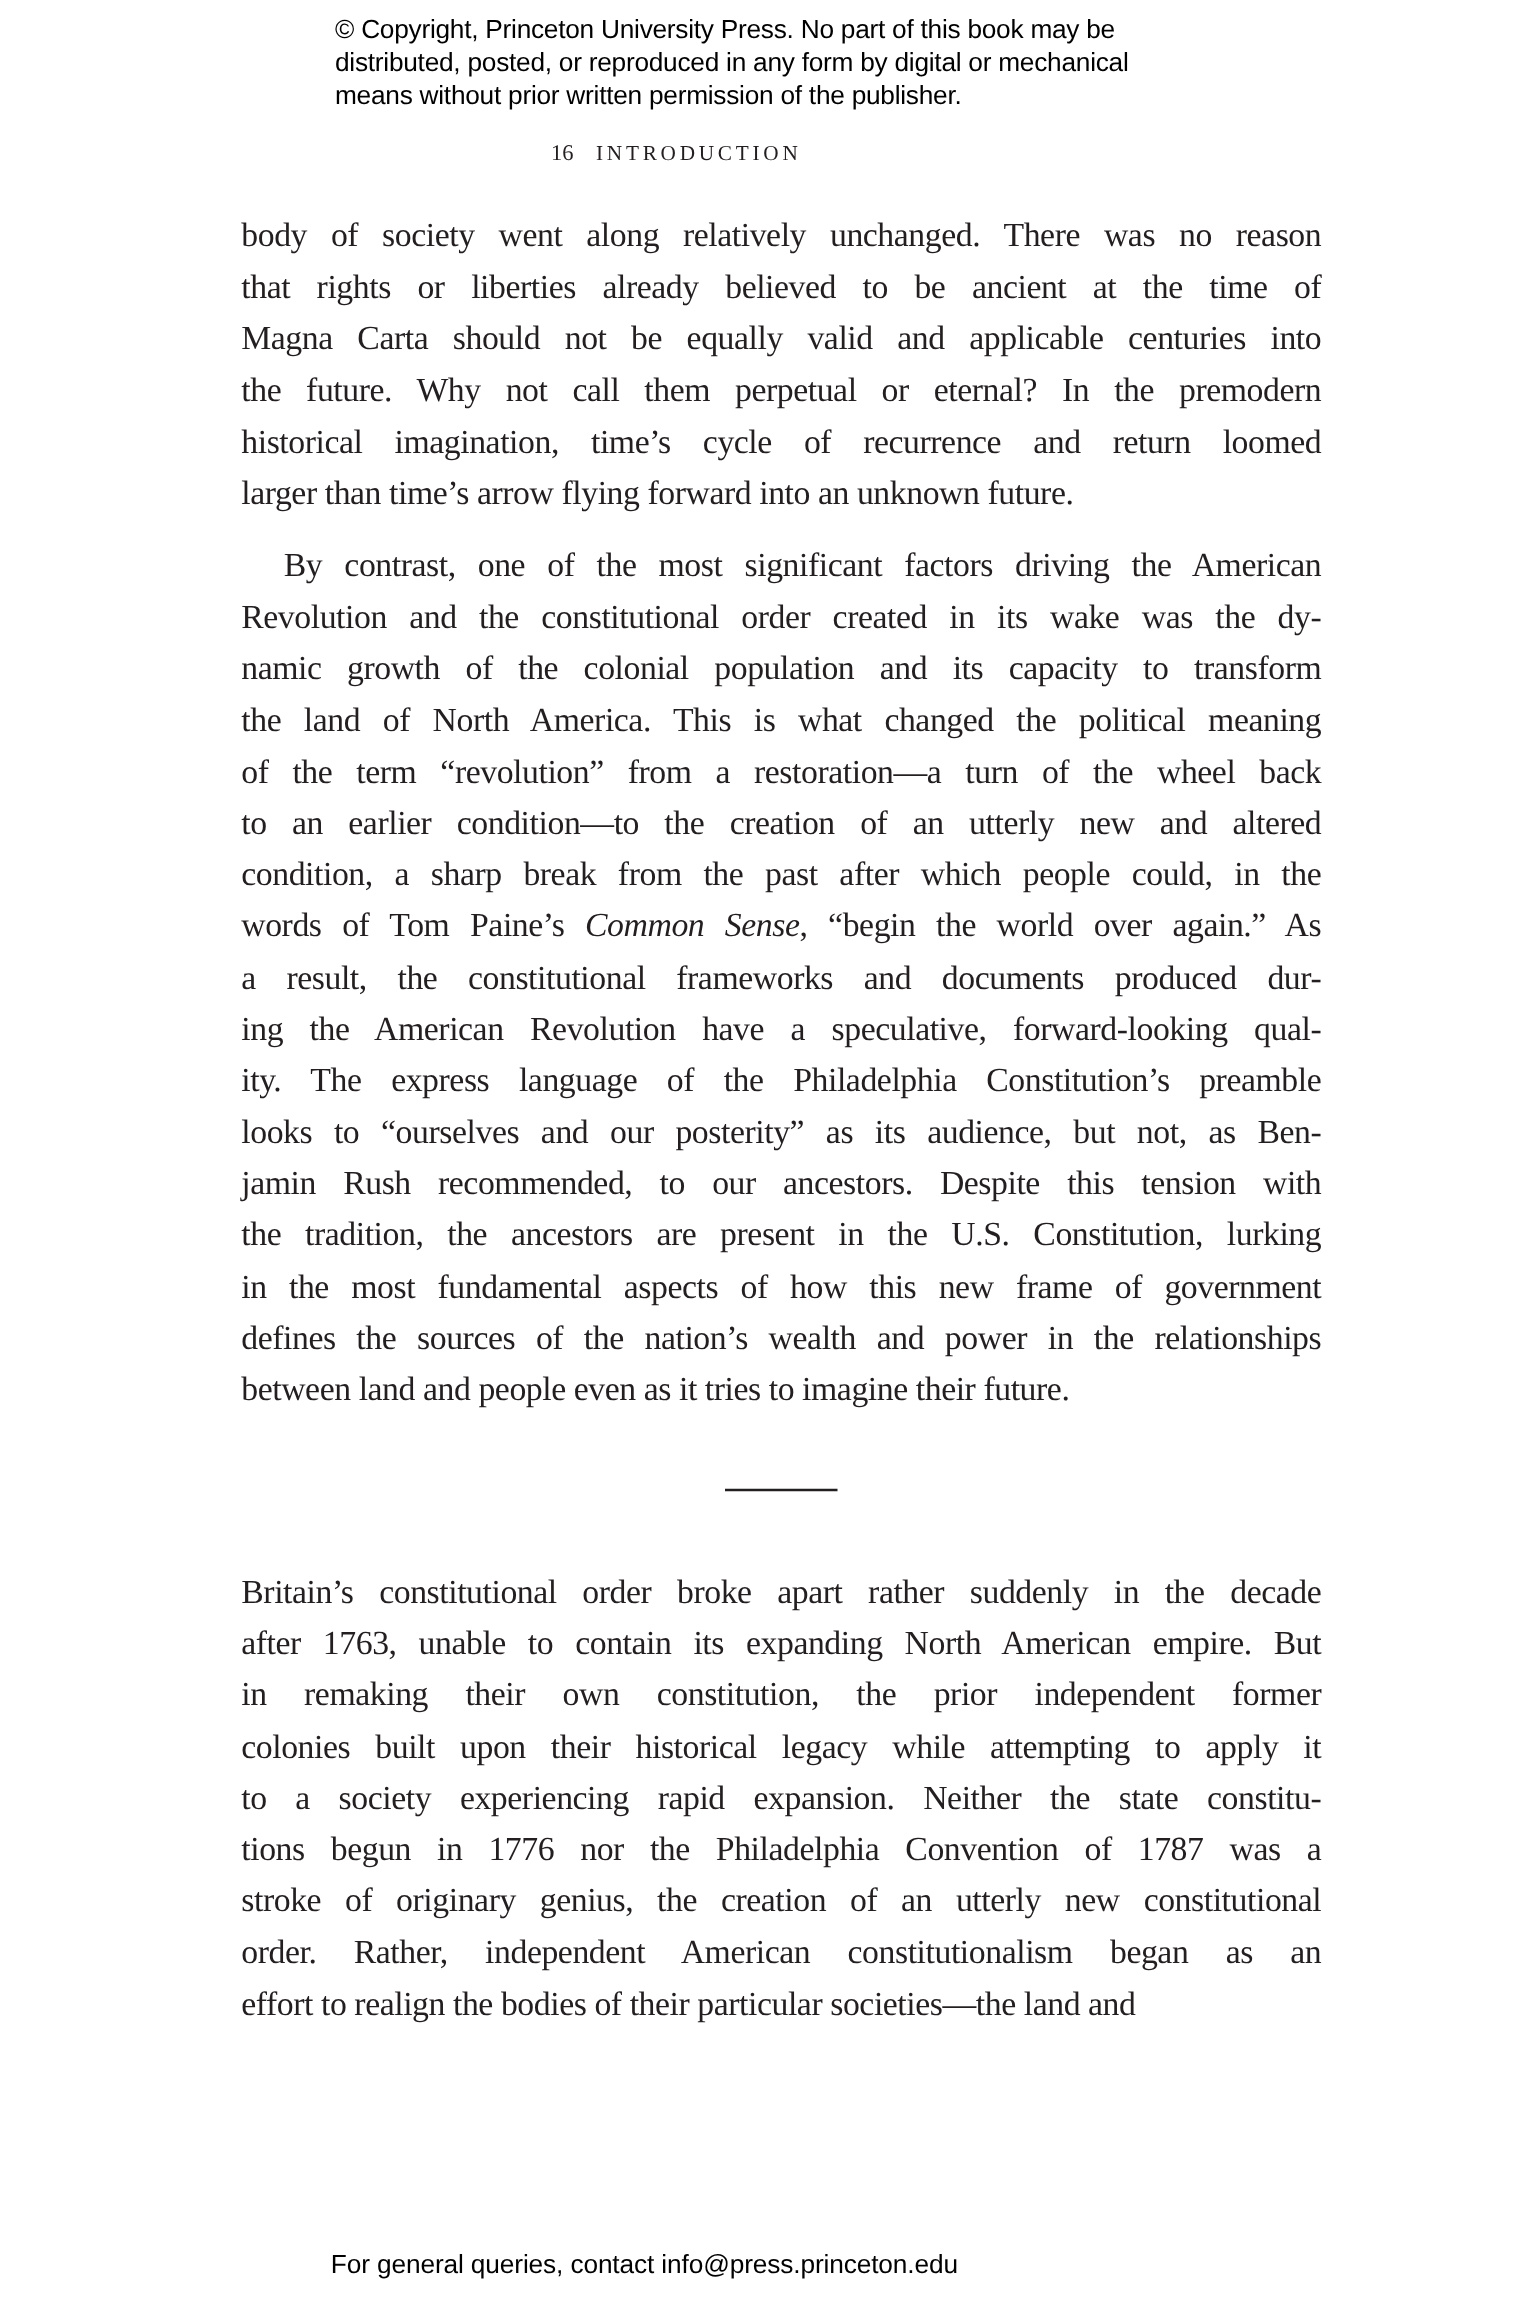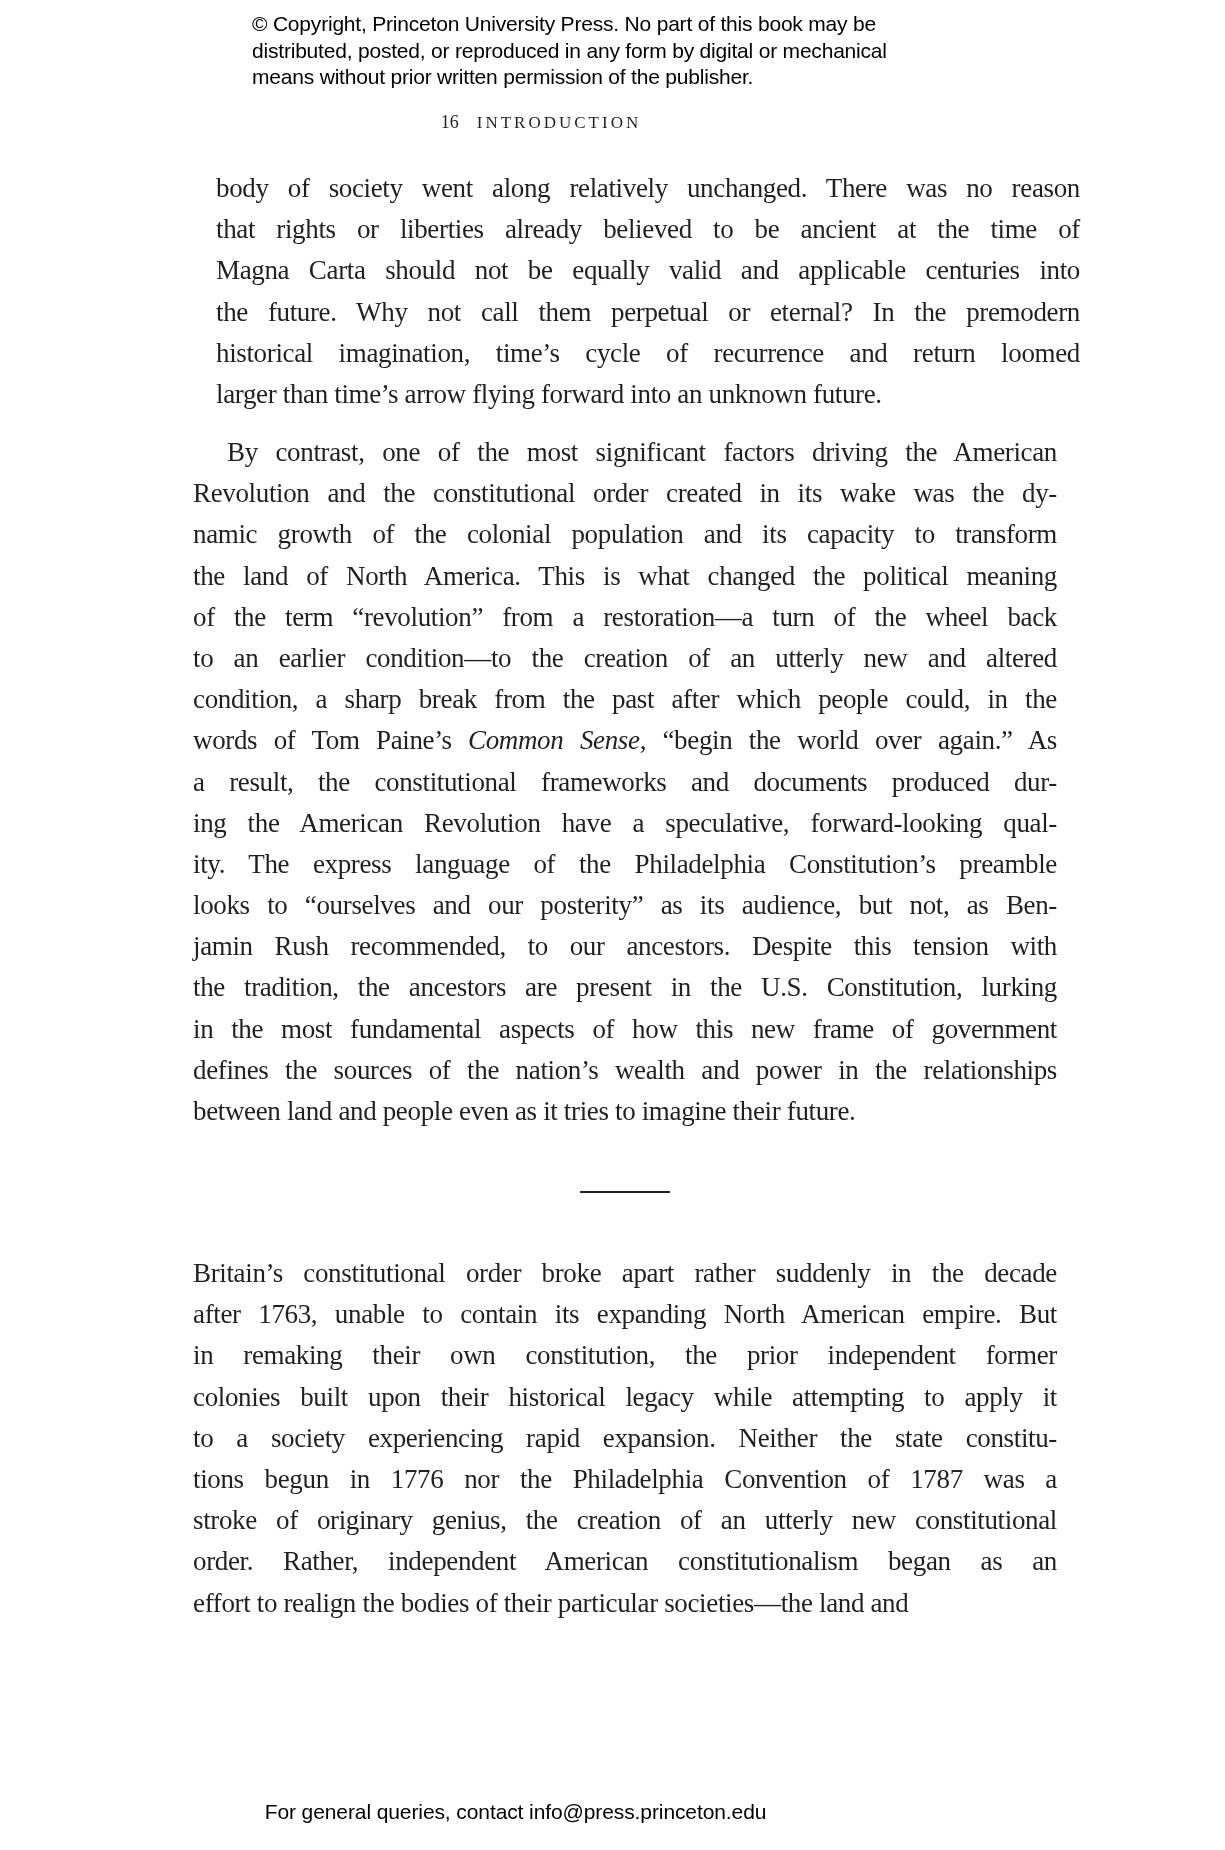--- a/index.html
+++ b/index.html
@@ -9,21 +9,21 @@
   }
   body {
     width: 1225px;
     height: 1850px;
     position: relative;
     overflow: hidden;
     color: #231f20;
   }
   .copyright {
     position: absolute;
-    left: 252px;
+    left: 268px;
     top: 11px;
     width: 720px;
     font-family: "Liberation Sans", sans-serif;
     font-size: 21px;
     line-height: 26.5px;
     color: #000000;
     letter-spacing: -0.2px;
   }
   .copyright .cline { display: block; white-space: nowrap; }
   .running-head {
@@ -53,21 +53,21 @@
     text-align: justify;
     text-align-last: justify;
     white-space: nowrap;
     height: 41.2px;
     overflow: visible;
   }
   .line.last {
     text-align-last: left;
   }
   .line.indent { padding-left: 34px; }
-  .para1 { top: 168px; margin-left: 23px; }
+  .para1 { top: 168px; }
   .para2 { top: 432px; }
   .para3 { top: 1253px; }
   .section-break {
     position: absolute;
     left: 580px;
     top: 1191px;
     width: 90px;
     height: 2px;
     background: #231f20;
   }

